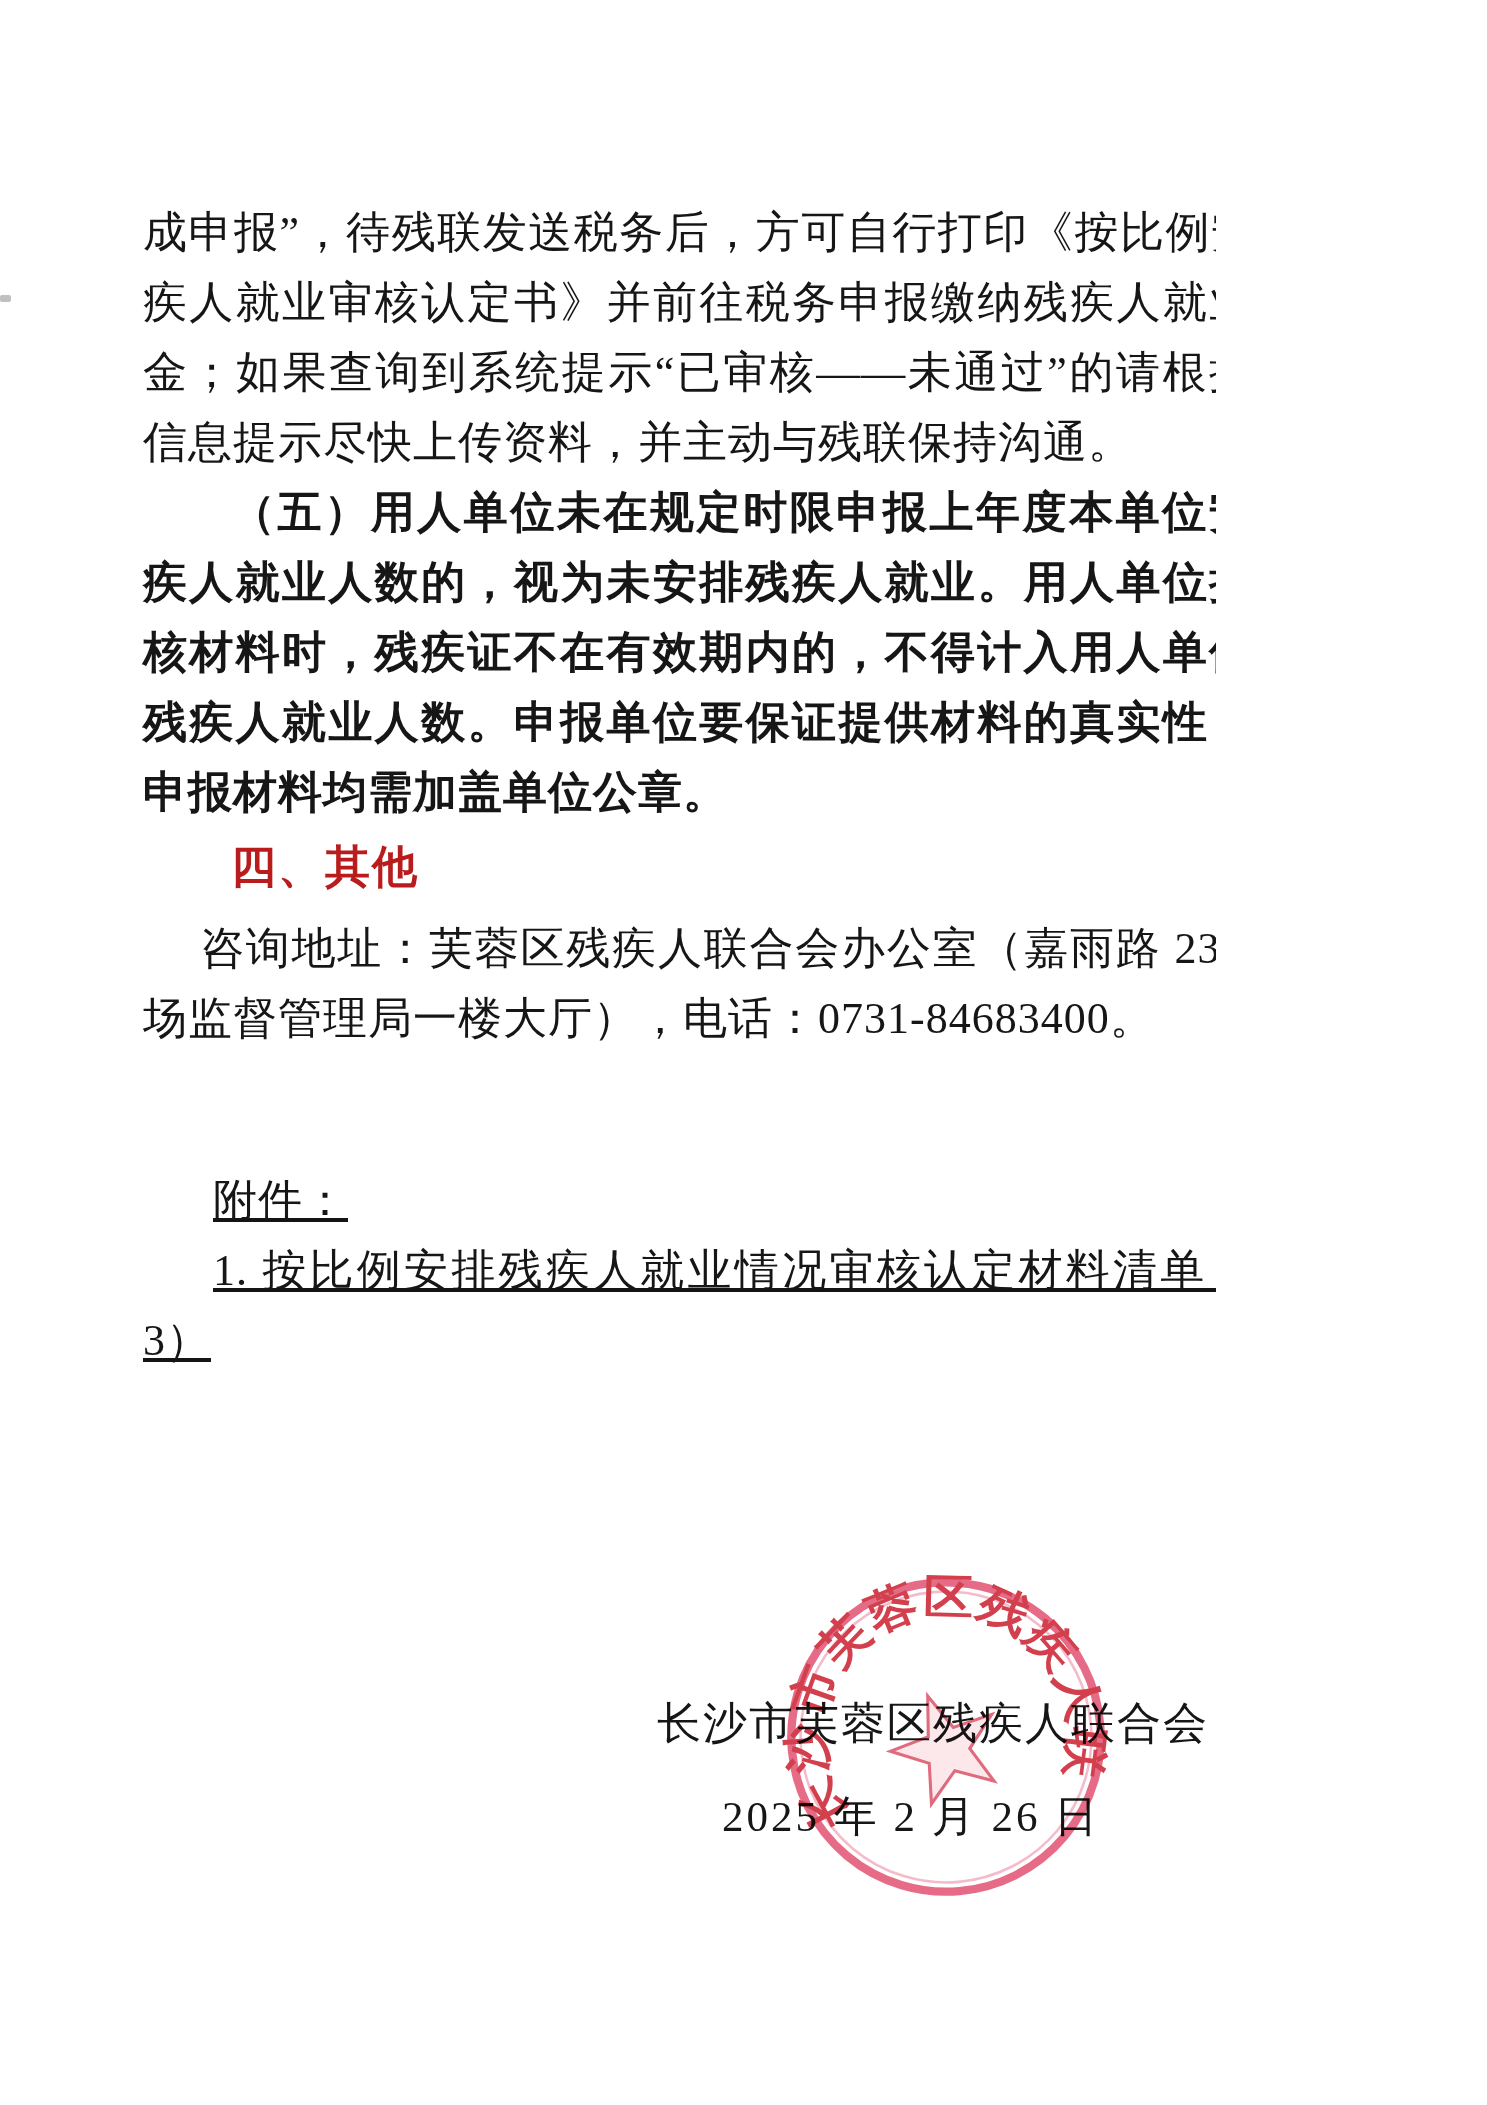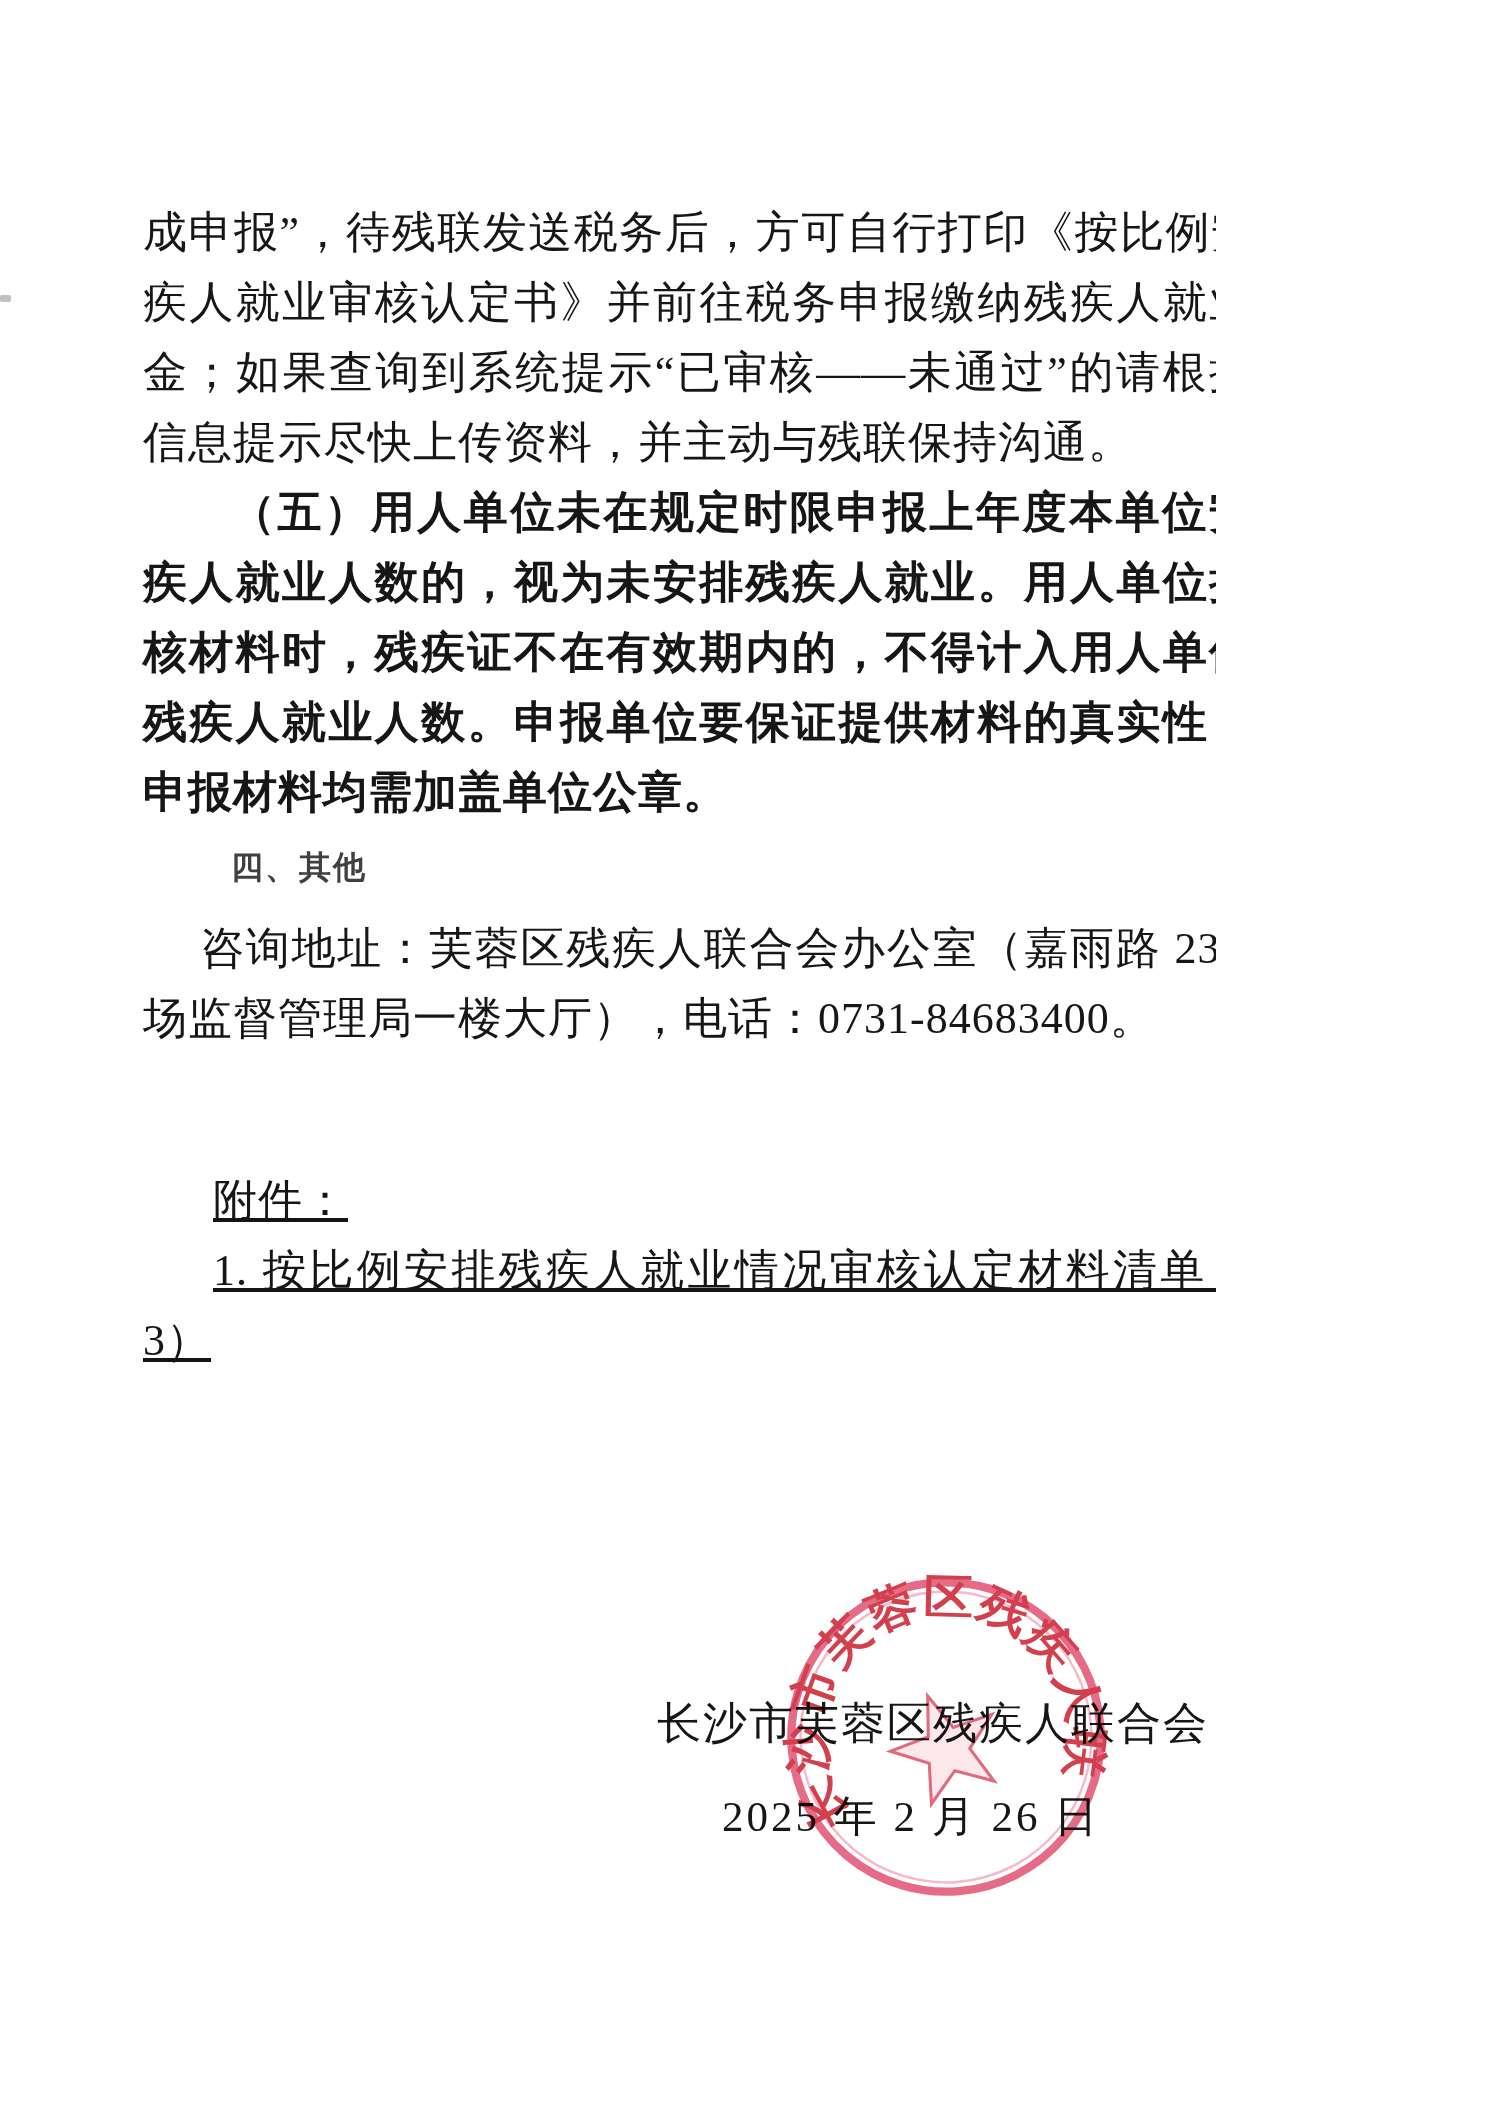--- a/index.html
+++ b/index.html
@@ -31,25 +31,25 @@
     text-justify: inter-ideograph;
     color: #161616;
   }
   .indent-2  { text-indent: 88px; font-weight: bold; }
   .indent-13 { text-indent: 57px; }
   .indent-16 { text-indent: 70px; }
   .section-heading {
     margin: 4px 0 12px 0;
     font-family: "Liberation Sans", "DejaVu Sans", sans-serif;
     font-weight: bold;
-    font-size: 32px;
+    font-size: 45px;
     line-height: 70px;
     letter-spacing: 2px;
     text-indent: 88px;
-    color: #404040;
+    color: #b91c1c;
   }
   .attachments { margin-top: 112px; text-decoration: underline; }
   .sign-org {
     position: absolute;
     left: 657px;
     top: 1694px;
     font-size: 44px;
     letter-spacing: 2px;
     color: #161616;
     white-space: nowrap;

